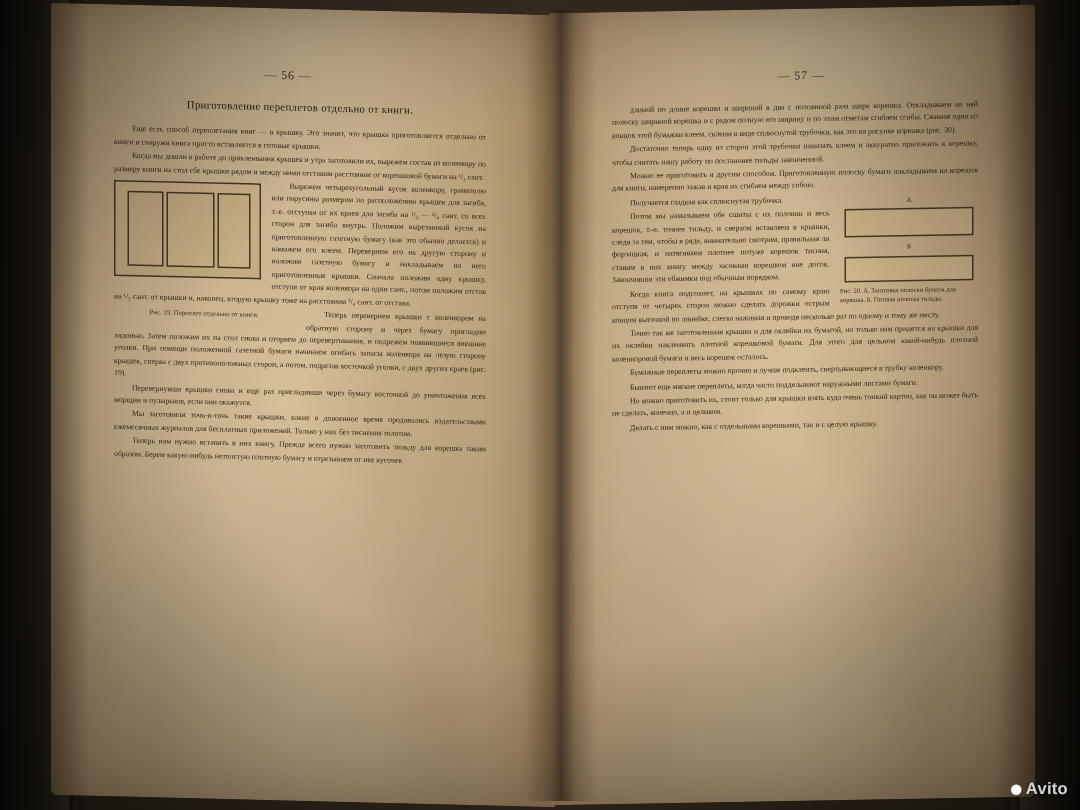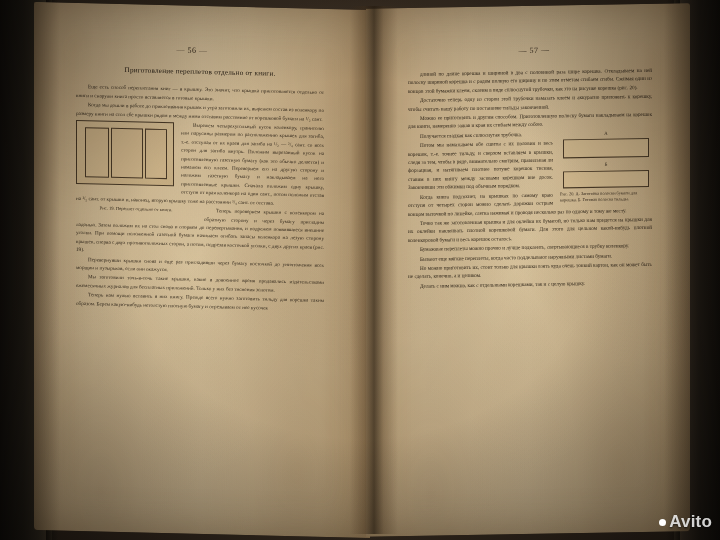--- a/index.html
+++ b/index.html
@@ -231,21 +231,21 @@
   
   .watermark {
     position: absolute;
     right: 8px;
     bottom: 8px;
     display: flex;
     align-items: center;
     gap: 3px;
     color: rgba(255,255,255,.82);
     font-family: "Liberation Sans", sans-serif;
-    font-size: 17px;
+    font-size: 11px;
     letter-spacing: .2px;
     text-shadow: 0 1px 2px rgba(0,0,0,.6);
   }
   .watermark .avi {
     font-weight: bold;
   }
   .watermark .dot {
     width: 7px; height: 7px;
     border-radius: 50%;
     background: #ffffff;

